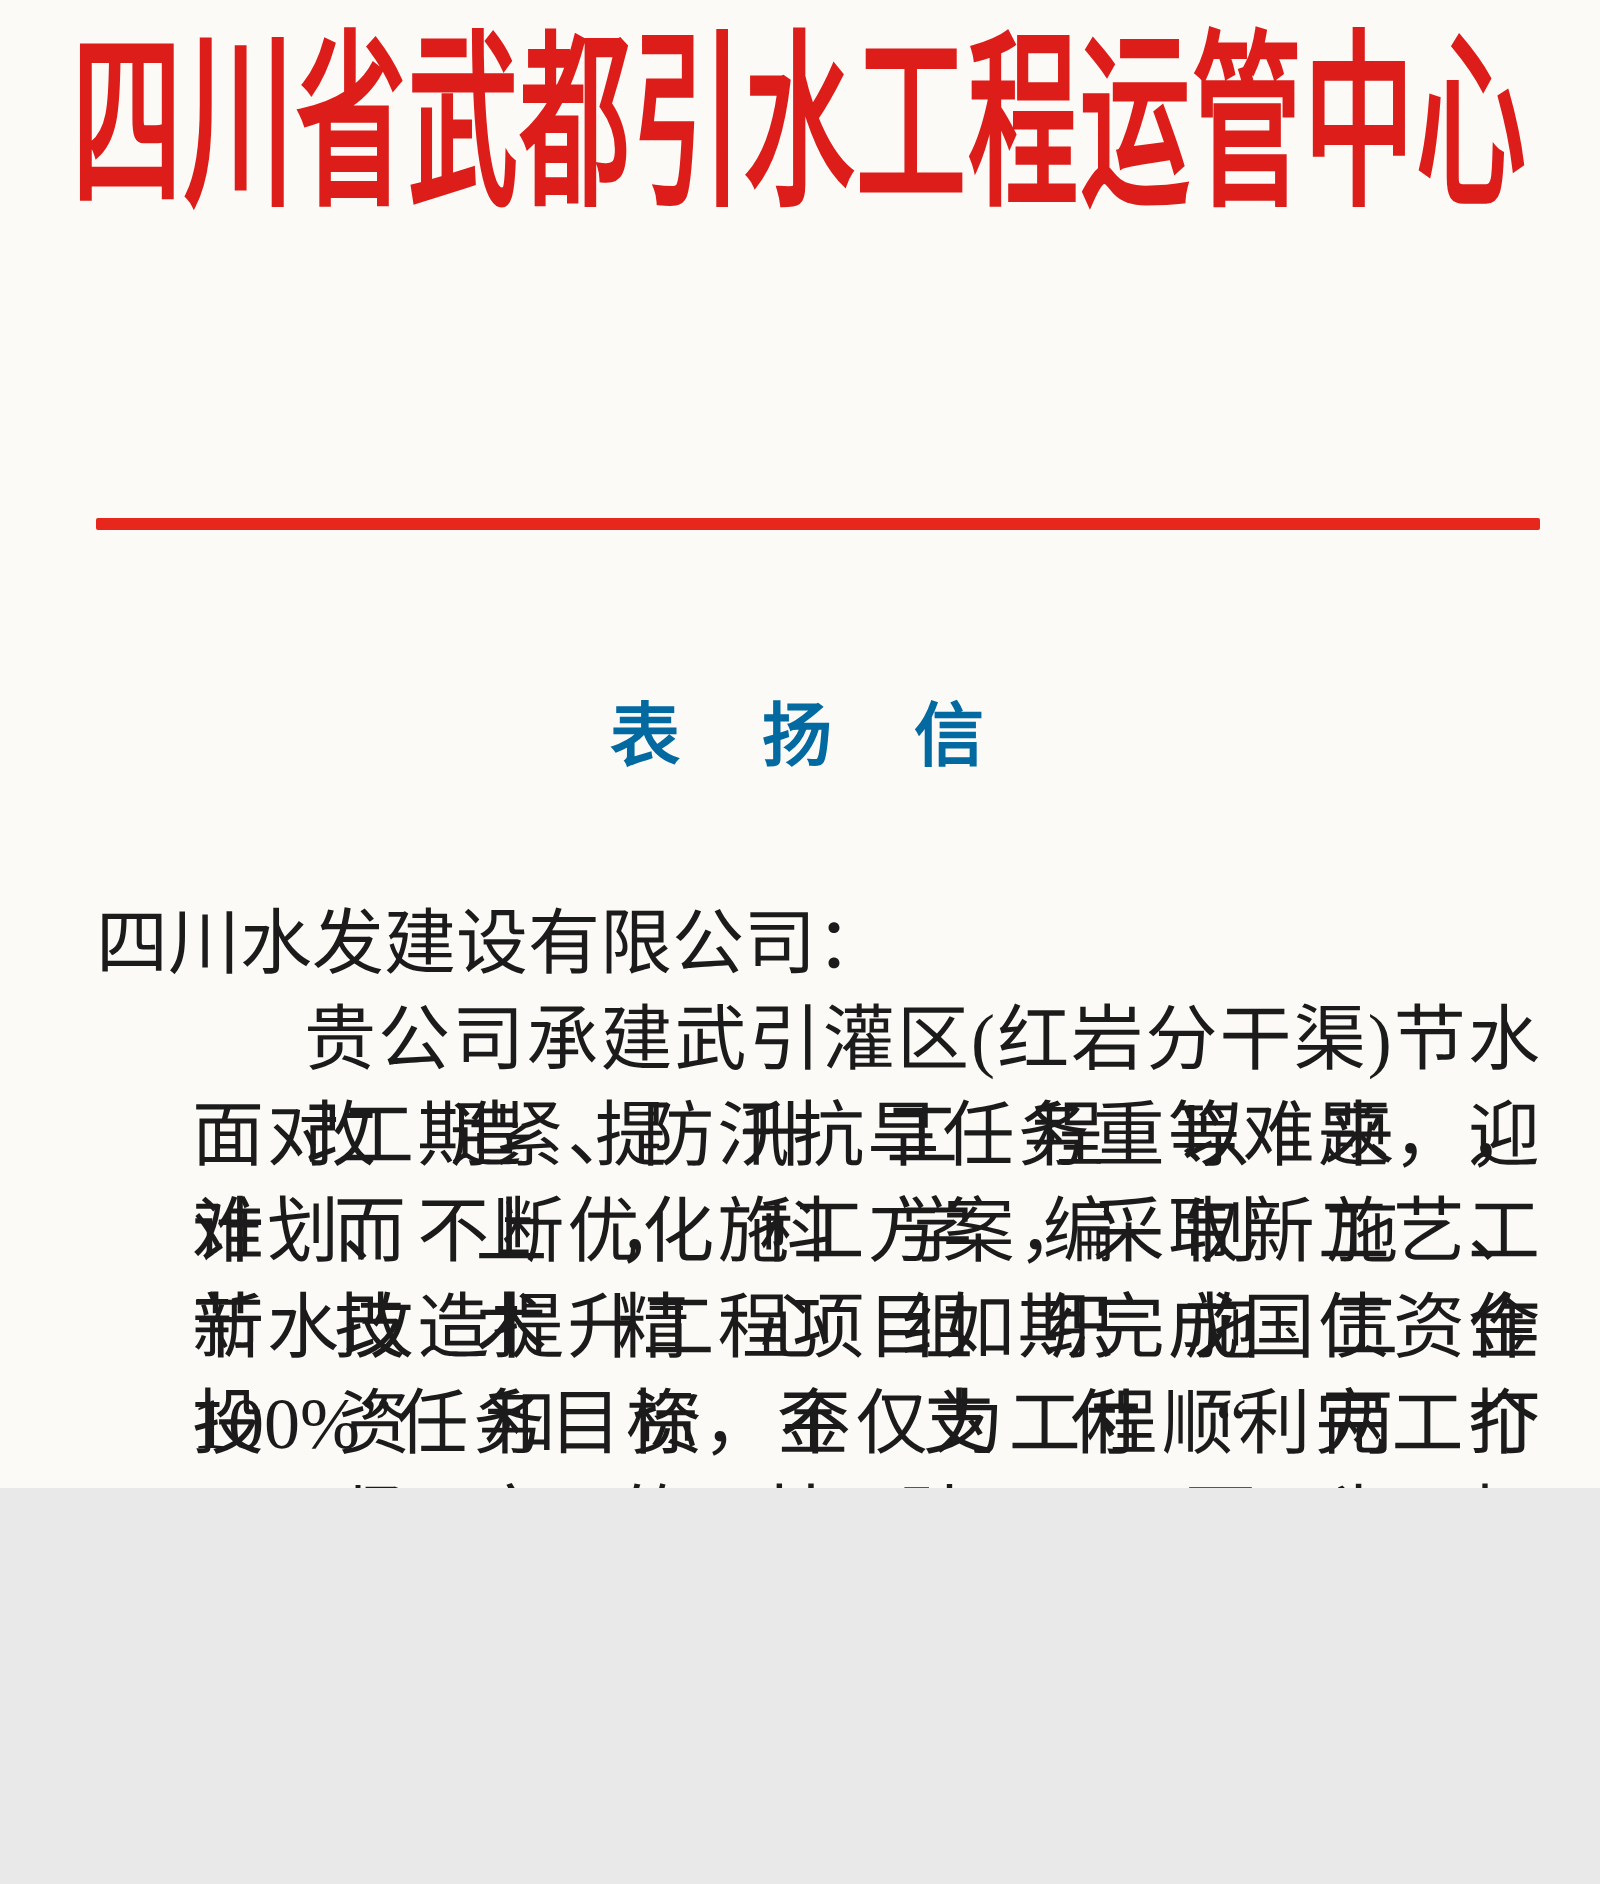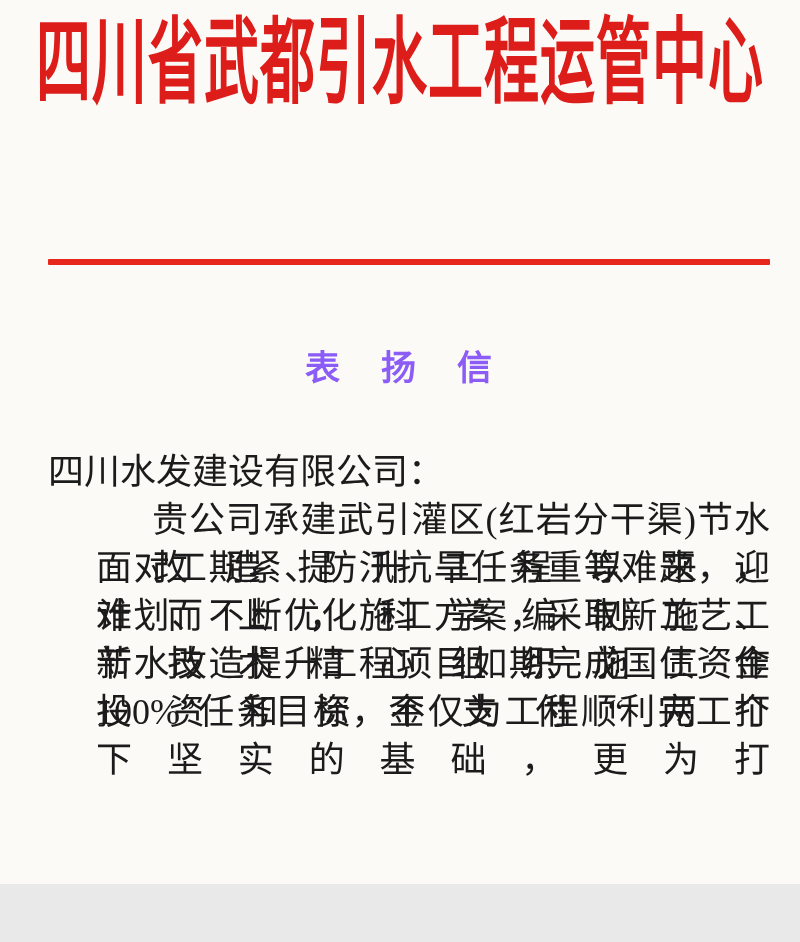--- a/index.html
+++ b/index.html
@@ -3,21 +3,21 @@
 <meta charset="utf-8">
 <style>
   html, body {
     margin: 0;
     padding: 0;
     background: #e9e9e9;
   }
   .page {
     position: relative;
     width: 800px;
-    height: 884px;
+    height: 744px;
     margin: 0 auto;
     background: #fbfaf7;
     overflow: hidden;
     font-family: "Liberation Serif", "DejaVu Serif", serif;
   }
   
   .letterhead {
     position: absolute;
     top: 12px;
     left: 0;
@@ -46,21 +46,21 @@
   .letter-title {
     position: absolute;
     top: 350px;
     left: 0;
     right: 0;
     text-align: center;
     font-size: 35px;
     font-weight: bold;
     line-height: 38px;
     letter-spacing: 3px;
-    color: #8b5cf6;
+    color: #0369a1;
   }
   
   .letter-body {
     position: absolute;
     top: 448px;
     left: 48px;
     right: 30px;
     color: #1b1b1b;
     font-size: 36px;
   }

